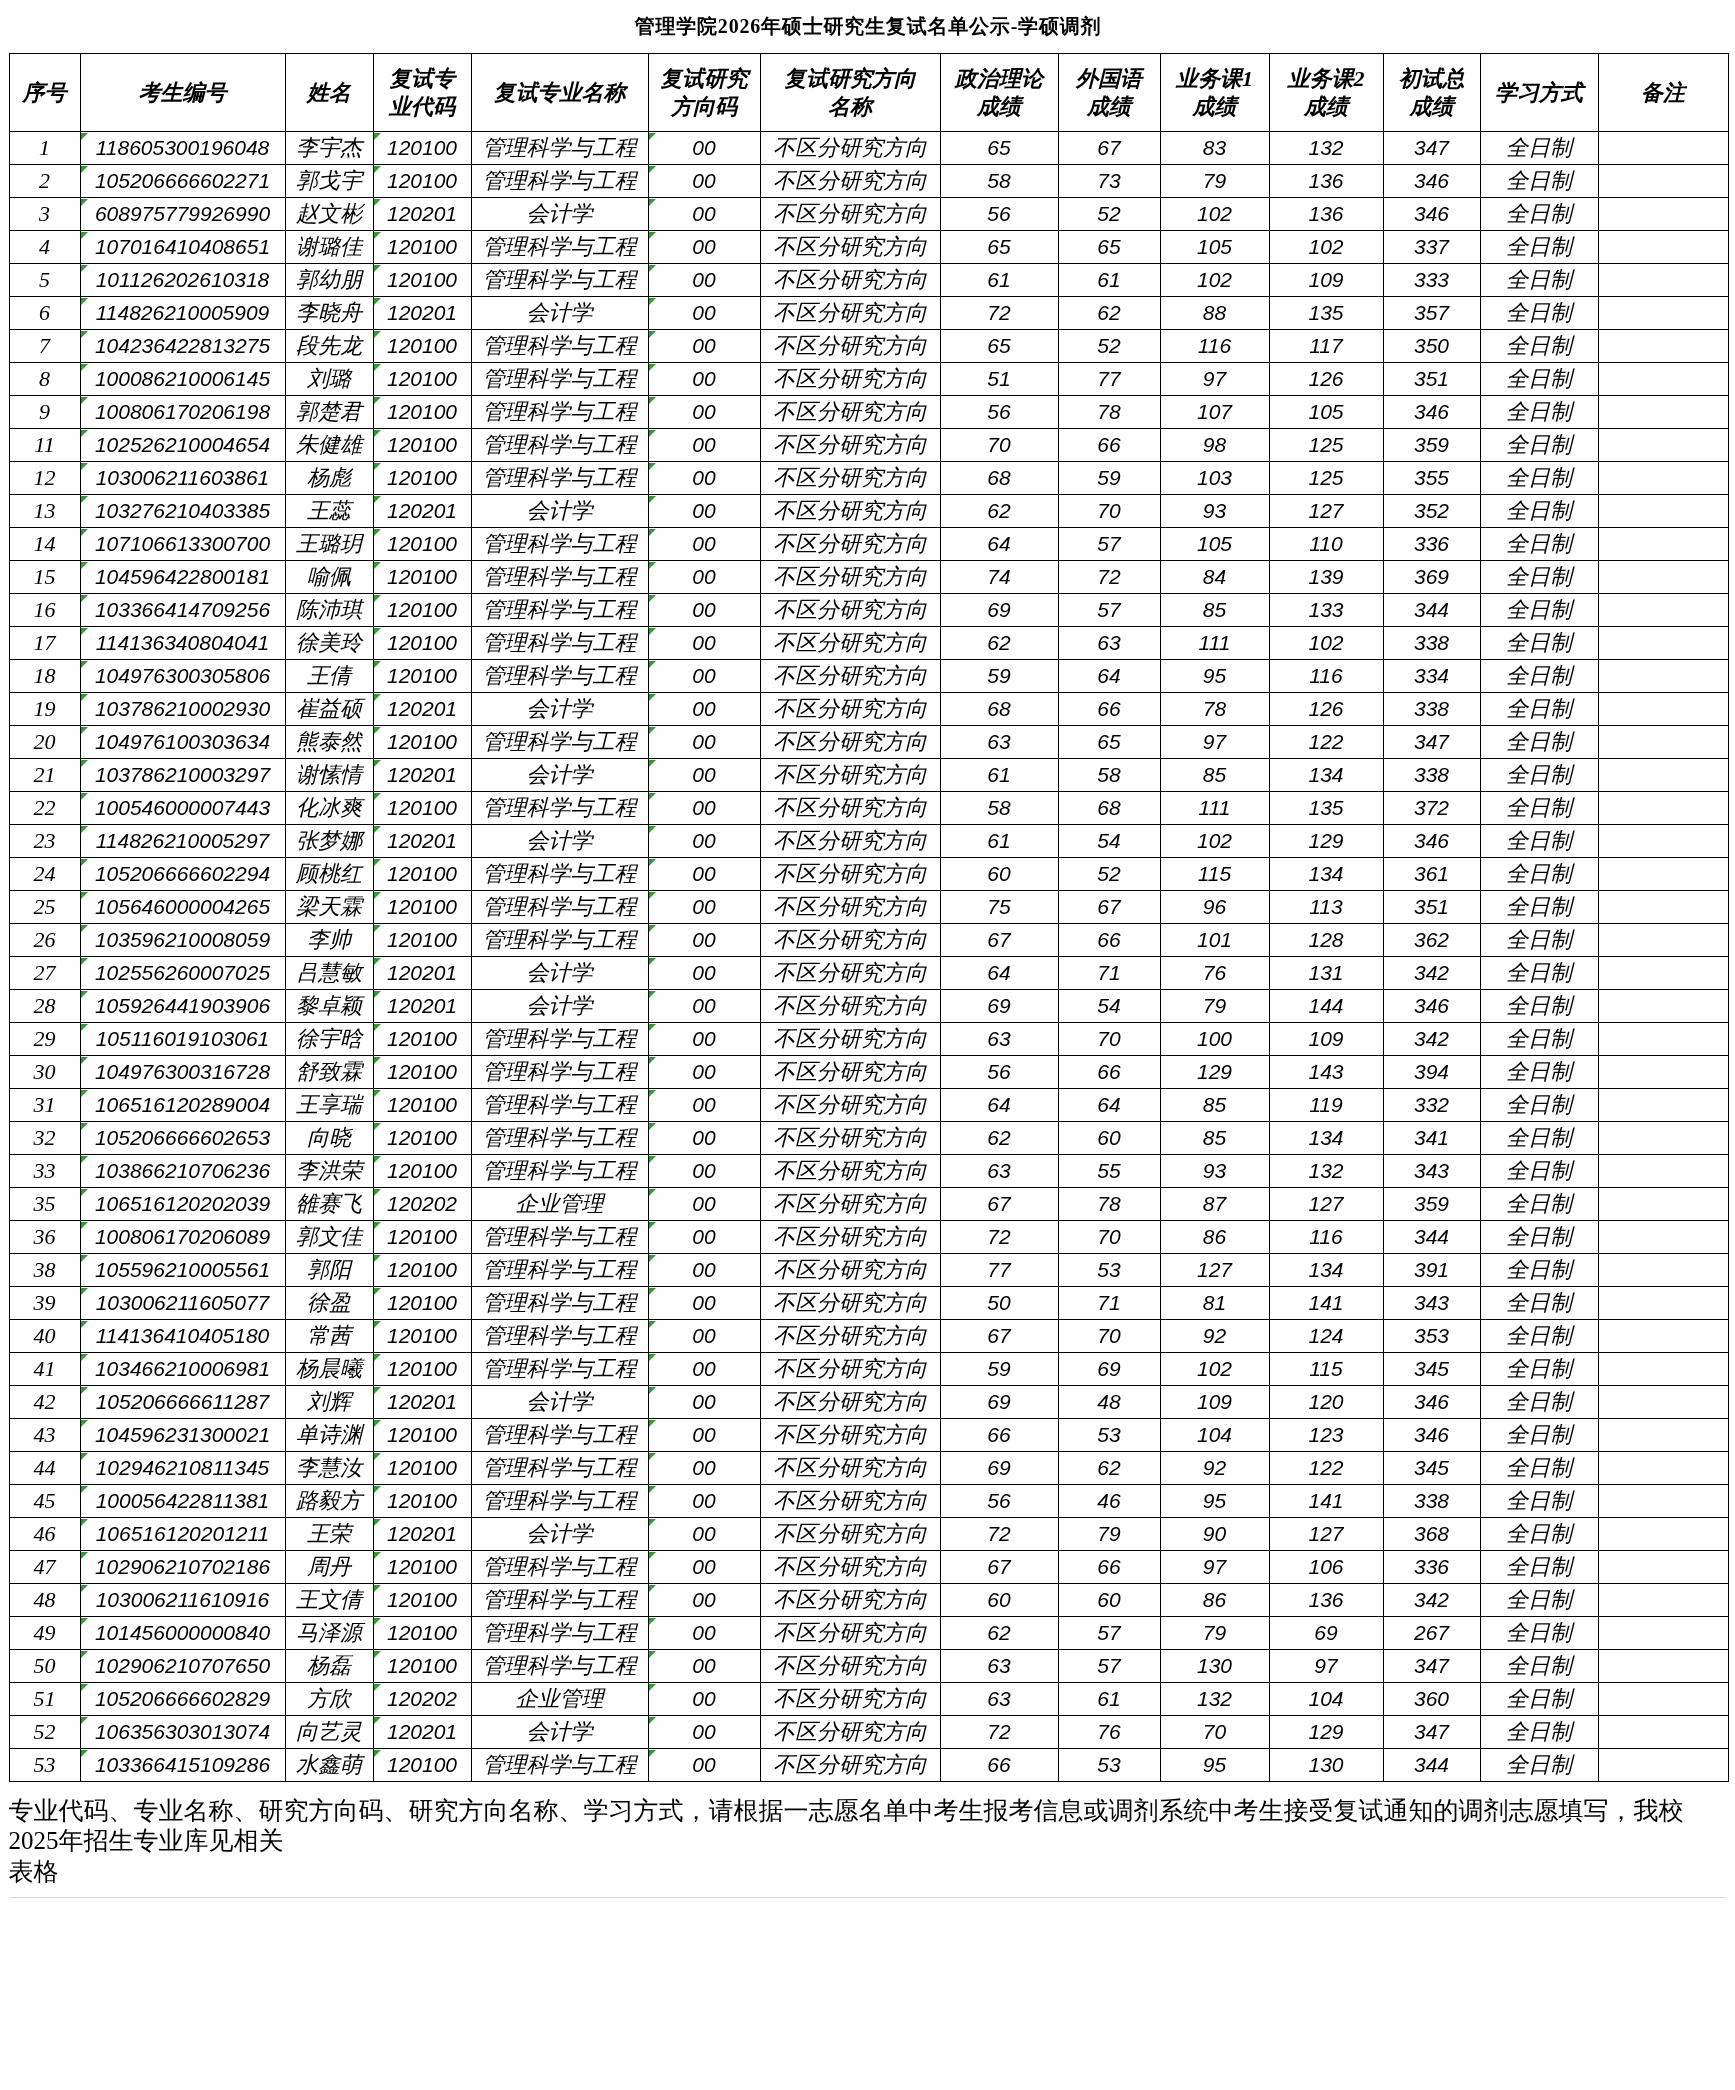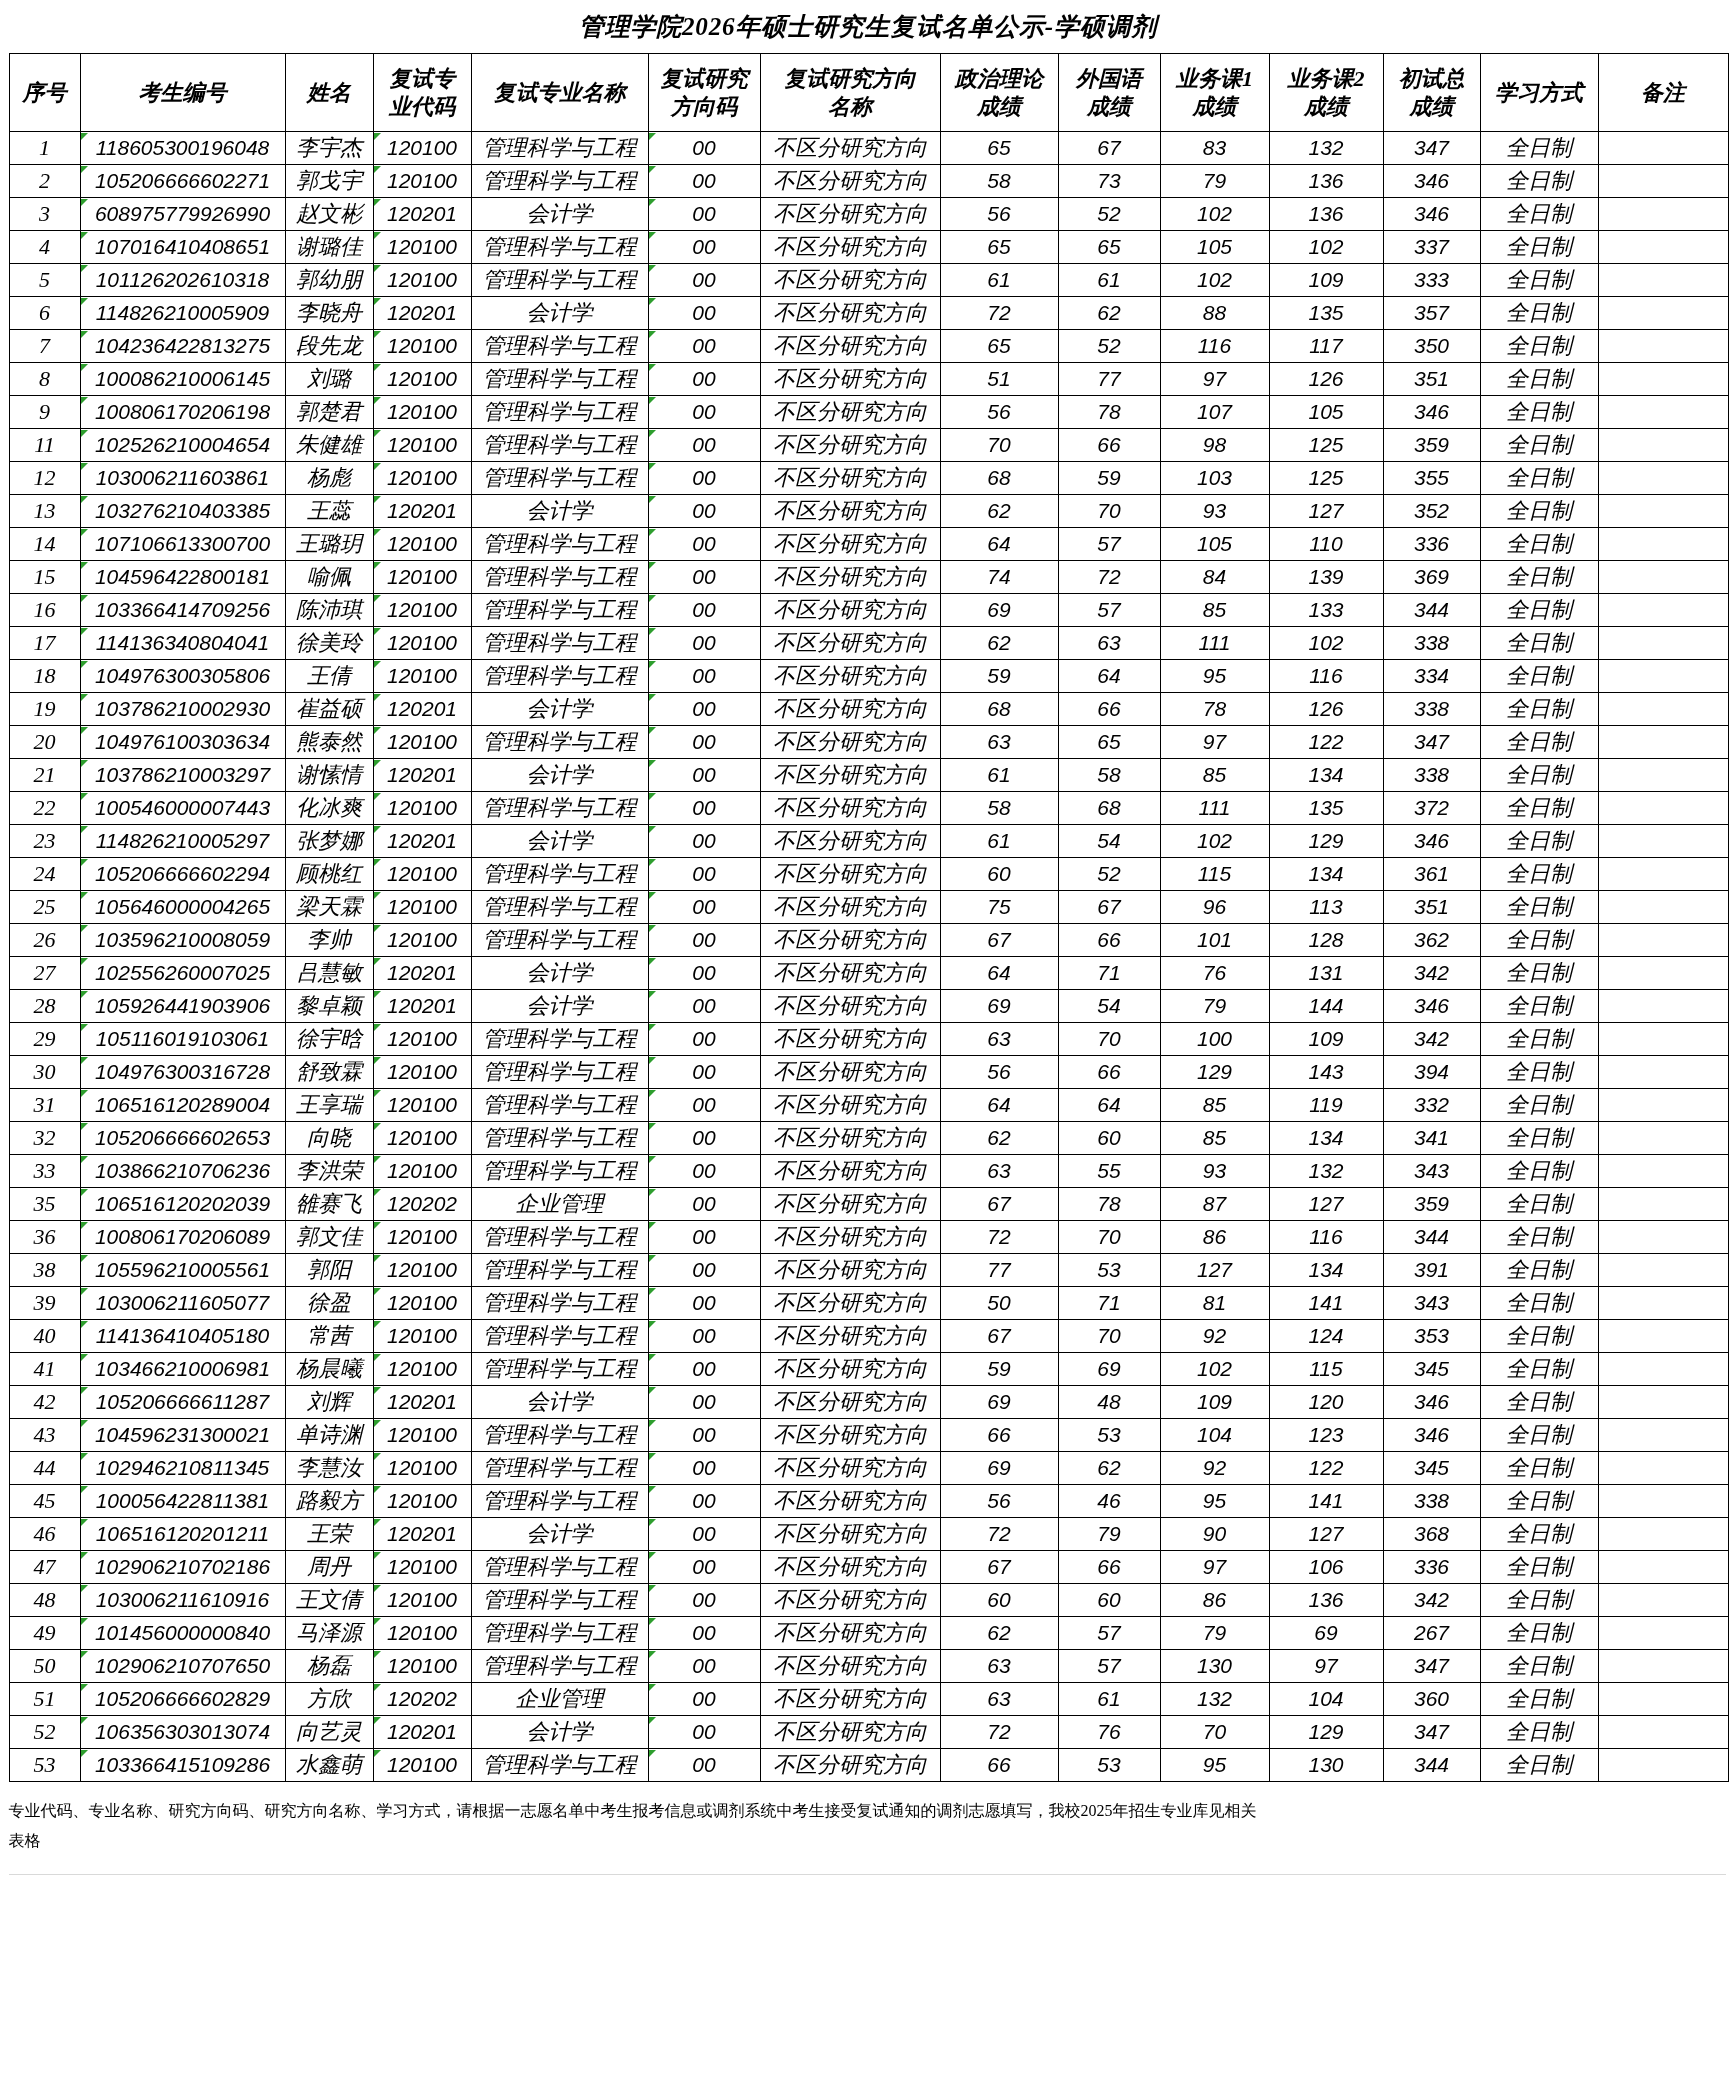--- a/index.html
+++ b/index.html
@@ -2,21 +2,21 @@
 <html style="--tri-green: #2e9e2e;font-size:13.6px"><head>
 <meta charset="utf-8">
 <style>
   html,body { margin:0; padding:0; }
   body {
     width:1736px; height:2090px; background:#ffffff; color:#000;
     font-family:"Liberation Serif", serif; overflow:hidden;
   }
   .title {
     height:53px; display:flex; align-items:center; justify-content:center;
-    font-size:25px; font-weight:bold; letter-spacing:0.8px;font-style:italic;
+    font-size:20px; font-weight:bold; letter-spacing:0.8px;
   }
   table.roster {
     border-collapse:collapse; table-layout:fixed;
     margin-left:8.5px; width:1719px;font-style:italic;
   }
   th, td {
     border:1.7px solid #000; text-align:center; vertical-align:middle;
     overflow:hidden; padding:0 2.5px; box-sizing:border-box;
   }
   th {
@@ -25,22 +25,22 @@
   }
   td { height:33px; font-size:22px; }
   td.num { font-family:"Liberation Sans", sans-serif; font-size:21px; }
   td.tri { position:relative; }
   td.tri::before {
     content:""; position:absolute; top:0.8px; left:0.8px; width:0; height:0;
     border-top:7.6px solid var(--tri-green,#2e9e2e);
     border-right:7.6px solid transparent;
   }
   .footer {
-    margin:13.6px 0 0 8.5px; width:1717px; font-size:16px; line-height:30.5px;
-    border-bottom:0.8px solid #d9d9d9; padding-bottom:17px;
+    margin:13.6px 0 0 8.5px; width:1717px; font-size:25px; line-height:30.5px;
+    border-bottom:0.8px solid #d9d9d9; padding-bottom:10px;
   }
 </style>
 </head>
 <body>
 
 <div class="title">管理学院2026年硕士研究生复试名单公示-学硕调剂</div>
 
 <table class="roster">
   <colgroup>
     <col style="width:71px">

